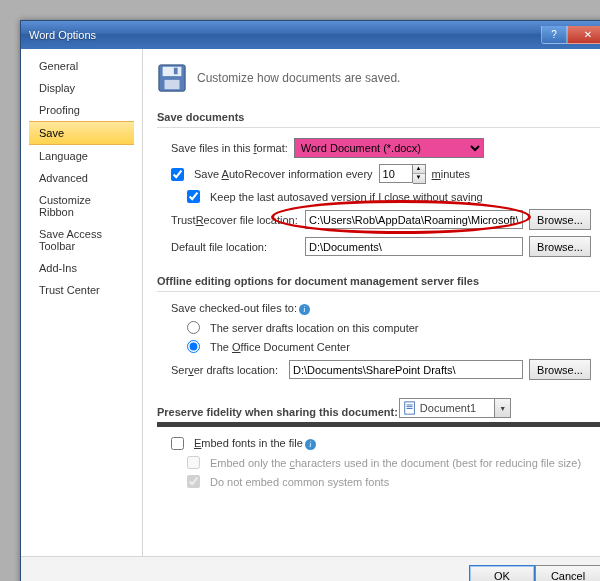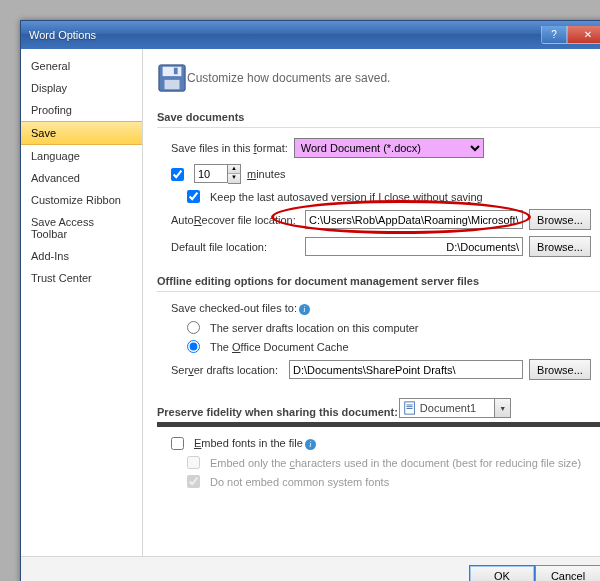--- a/index.html
+++ b/index.html
@@ -9,39 +9,39 @@
 
 .titlebar { height: 28px; background: linear-gradient(to bottom, #5a8fd6 0%, #3a6bb0 45%, #2f5fa3 46%, #3d72bb 100%); display: flex; align-items: center; color: #fff; padding: 0 0 0 8px; font-size: 12px; }
 .titlebar-title { flex: 1; text-shadow: 0 1px 1px rgba(0,0,0,0.4); }
 .titlebar-buttons { display: flex; height: 18px; margin-right: 4px; gap: 0; }
 .tbtn { width: 26px; height: 18px; display: flex; align-items: center; justify-content: center; border: 1px solid rgba(255,255,255,0.3); border-top: none; font-size: 10px; color: #fff; cursor: default; }
 .tbtn.help { background: linear-gradient(to bottom,#6aa2e2,#3d72bb); border-radius: 0 0 0 3px; }
 .tbtn.close { background: linear-gradient(to bottom,#e07a6a,#c1392b); border-radius: 0 0 3px 0; width: 42px; }
 
 .body { flex: 1; display: flex; background: #fff; overflow: hidden; }
 
-.sidebar { width: 122px; border-right: 1px solid #d6d6d6; padding: 6px 0; background: #fff; }
+.sidebar { width: 122px; border-right: 1px solid #d6d6d6; padding: 6px 8px; background: #fff; }
 .side-item { padding: 5px 10px; color: #333; cursor: default; }
 .side-item.selected { background: linear-gradient(to bottom,#ffe79c,#ffd34e); border-top: 1px solid #e8b34a; border-bottom: 1px solid #e8b34a; color: #000; }
 
 .content { flex: 1; padding: 10px 12px 10px 14px; overflow: hidden; }
 
-.header-row { display: flex; align-items: center; padding: 4px 0 12px 0; }
+.header-row { display: flex; align-items: center; gap: 10px; padding: 4px 0 12px 0; }
 .save-icon { width: 30px; height: 30px; }
 .header-text { color: #666; font-size: 12px; }
 
 .section-title { color: #444; font-size: 11px; font-weight: bold; padding: 6px 0 4px 0; border-bottom: 1px solid #ddd; margin-bottom: 10px; }
 
 .row { display: flex; align-items: center; gap: 6px; margin-bottom: 6px; flex-wrap: nowrap; }
 .indent1 { padding-left: 14px; }
 .indent2 { padding-left: 30px; }
 label, .lbl { color: #333; }
 .lbl-disabled { color: #9a9a9a; }
 
-select.combo { height: 20px; border: 1px solid #7a7a7a; background: #f0abfc; padding: 1px 2px; }
+select.combo { height: 20px; border: 1px solid #7a7a7a; background: #ec4899; padding: 1px 2px; }
 input.text { height: 19px; border: 1px solid #888; padding: 1px 3px; background: #fff; }
 input.spin { width: 34px; height: 19px; border: 1px solid #888; text-align: left; padding-left: 3px; }
 .spin-wrap { display: inline-flex; justify-content: flex-end; }
 .spin-btns { display: flex; flex-direction: column; border: 1px solid #888; border-left: none; }
 .spin-btns span { width: 12px; height: 9px; font-size: 6px; line-height: 7px; text-align: center; background: linear-gradient(#f5f5f5,#ddd); cursor: default; }
 .spin-btns span:first-child { border-bottom: 1px solid #aaa; }
 
 button.browse { height: 21px; width: 62px; border: 1px solid #888; background: linear-gradient(#f7f7f7,#e2e2e2); cursor: default; font-size: 11px; }
 button.dlg { height: 21px; width: 66px; border: 1px solid #888; background: linear-gradient(#f7f7f7,#e2e2e2); cursor: default; font-size: 11px; }
 button.dlg.default { border: 1px solid #3a78c9; box-shadow: 0 0 0 1px #9ec7f2 inset; }
@@ -103,61 +103,62 @@
 
       <div class="row indent1">
         <span class="lbl"><span>Save files in this </span><u>f</u><span>ormat:</span></span>
         <select class="combo" style="width:190px">
           <option>Word Document (*.docx)</option>
         </select>
       </div>
 
       <div class="row indent1">
         <input type="checkbox" checked="" style="">
+        <span class="lbl"><span>Save </span><u>A</u><span>utoRecover information every</span></span>
         <span class="spin-wrap">
           <input class="spin" value="10" style="">
           <span class="spin-btns">
               <span>▲</span>
               <span>▼</span>
             </span>
         </span>
         <span class="lbl"><u>m</u><span>inutes</span></span>
       </div>
 
       <div class="row indent2">
         <input type="checkbox" checked="" style="">
         <span class="lbl"><span>Keep the last autosaved version if I close without sav</span><u>i</u><span>ng</span></span>
       </div>
 
       <div class="row indent1">
-        <span class="lbl" style="width:128px"><span>Auto</span><u>R</u><span>ecover file location:</span></span>
+        <span class="lbl" style="width:128px"><span>Trust</span><u>R</u><span>ecover file location:</span></span>
         <input class="text" style="width: 218px;" value="C:\Users\Rob\AppData\Roaming\Microsoft\Word\">
         <button class="browse">Browse...</button>
       </div>
 
       <div class="row indent1" style="margin-bottom:12px">
         <span class="lbl" style="width:128px">Default file location:</span>
-        <input class="text" style="width: 218px; text-align: right;" value="D:\Documents\">
+        <input class="text" style="width: 218px;" value="D:\Documents\">
         <button class="browse">Browse...</button>
       </div>
 
       <div class="red-ellipse" style="left:128px; top:151px; width:260px; height:34px;"></div>
 
       <div class="section-title">Offline editing options for document management server files</div>
 
       <div class="row indent1">
         <span class="lbl"><span>Save checked-out files to:</span><span class="info-icon">i</span></span>
       </div>
       <div class="row indent2">
         <input type="radio" name="co" style="">
         <span class="lbl">The server drafts location on this computer</span>
       </div>
       <div class="row indent2">
         <input type="radio" name="co" checked="" style="">
-        <span class="lbl"><span>The </span><u>O</u><span>ffice Document Cache</span></span>
+        <span class="lbl"><span>The </span><u>O</u><span>ffice Document Center</span></span>
       </div>
 
       <div class="row indent1" style="margin-top:6px; margin-bottom:12px">
         <span class="lbl" style="width:112px"><span>Ser</span><u>v</u><span>er drafts location:</span></span>
         <input class="text" style="width: 234px;" value="D:\Documents\SharePoint Drafts\">
         <button class="browse">Browse...</button>
       </div>
 
       <div class="section-title" style="border-bottom:5px solid #404040; display:flex; align-items:flex-end; gap:1px;">
         <span>Preserve fidelity when sharing this document:</span>

